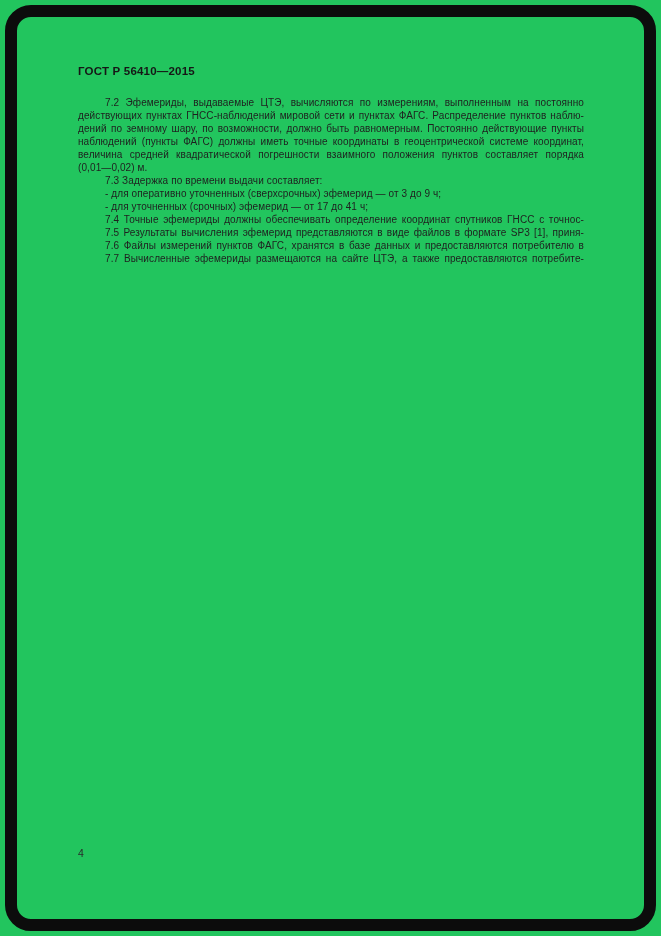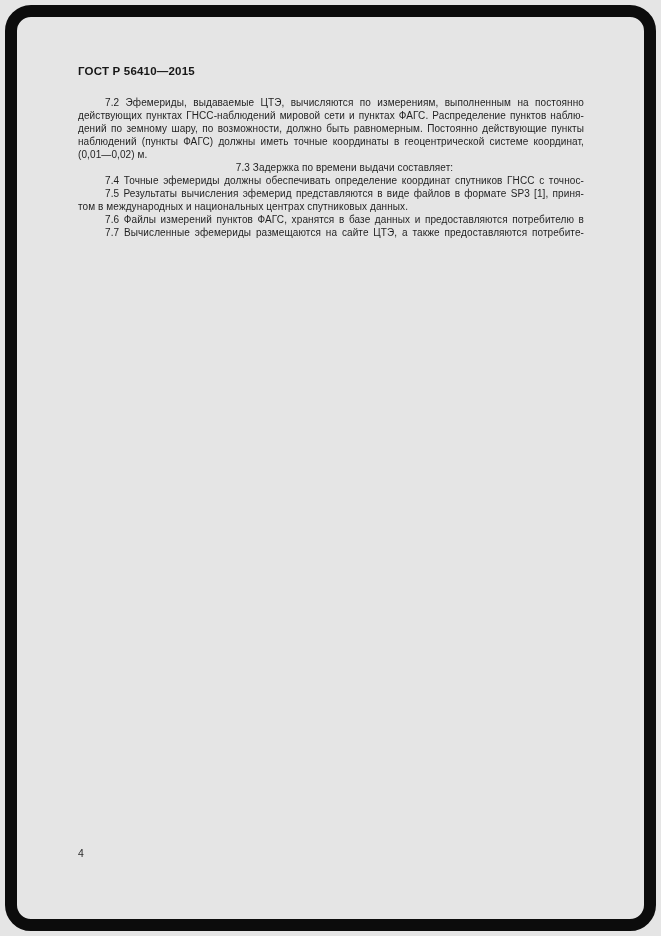--- a/index.html
+++ b/index.html
@@ -1,20 +1,20 @@
 <!DOCTYPE html>
 <html><head>
 <meta charset="utf-8">
 <style>
   html, body { margin: 0; padding: 0; background: #ffffff; }
   .screen {
     position: relative;
     width: 661px;
     height: 936px;
-    background: #e5e5e5;
+    background: #22c55e;
     overflow: hidden;
     font-family: "Liberation Sans", "DejaVu Sans", sans-serif;
     color: #1f1f1f;
   }
   
   .page-frame {
     position: absolute;
     inset: 5px;
     border: 12px solid #0c0c0c;
     border-radius: 26px;
@@ -40,21 +40,20 @@
     height: 13px;
     overflow: hidden;
     letter-spacing: 0.1px;
   }
   .line.j {
     text-align: justify;
     text-align-last: justify;
   }
   .line.ind {
     text-indent: 27px;
-    text-align: center;
   }
   .page-number {
     position: absolute;
     left: 78px;
     top: 847px;
     font-size: 10.5px;
     line-height: 13px;
     color: #2a2a2a;
   }
 </style>
@@ -65,28 +64,30 @@
 
   <div class="page-frame"></div>
 
   <div class="content">
     <div class="doc-header">ГОСТ Р 56410—2015</div>
 
     <div class="line ind j">7.2 Эфемериды, выдаваемые ЦТЭ, вычисляются по измерениям, выполненным на постоянно</div>
     <div class="line j">действующих пунктах ГНСС-наблюдений мировой сети и пунктах ФАГС. Распределение пунктов наблю-</div>
     <div class="line j">дений по земному шару, по возможности, должно быть равномерным. Постоянно действующие пункты</div>
     <div class="line j">наблюдений (пункты ФАГС) должны иметь точные координаты в геоцентрической системе координат,</div>
+    <div class="line j">величина средней квадратической погрешности взаимного положения пунктов составляет порядка</div>
     <div class="line">(0,01—0,02) м.</div>
 
     <div class="line ind">7.3 Задержка по времени выдачи составляет:</div>
+    <div class="line ind">- для оперативно уточненных (сверхсрочных) эфемерид — от 3 до 9 ч;</div>
+    <div class="line ind">- для уточненных (срочных) эфемерид — от 17 до 41 ч;</div>
 
     <div class="line ind j">7.4 Точные эфемериды должны обеспечивать определение координат спутников ГНСС с точнос-</div>
 
     <div class="line ind j">7.5 Результаты вычисления эфемерид представляются в виде файлов в формате SP3 [1], приня-</div>
-    <div class="line">том в международных и национальных центрах спутниковых данных.</div>
 
     <div class="line ind j">7.6 Файлы измерений пунктов ФАГС, хранятся в базе данных и предоставляются потребителю в</div>
 
     <div class="line ind j">7.7 Вычисленные эфемериды размещаются на сайте ЦТЭ, а также предоставляются потребите-</div>
   </div>
 
   <div class="page-number">4</div>
 
 </div>
 

